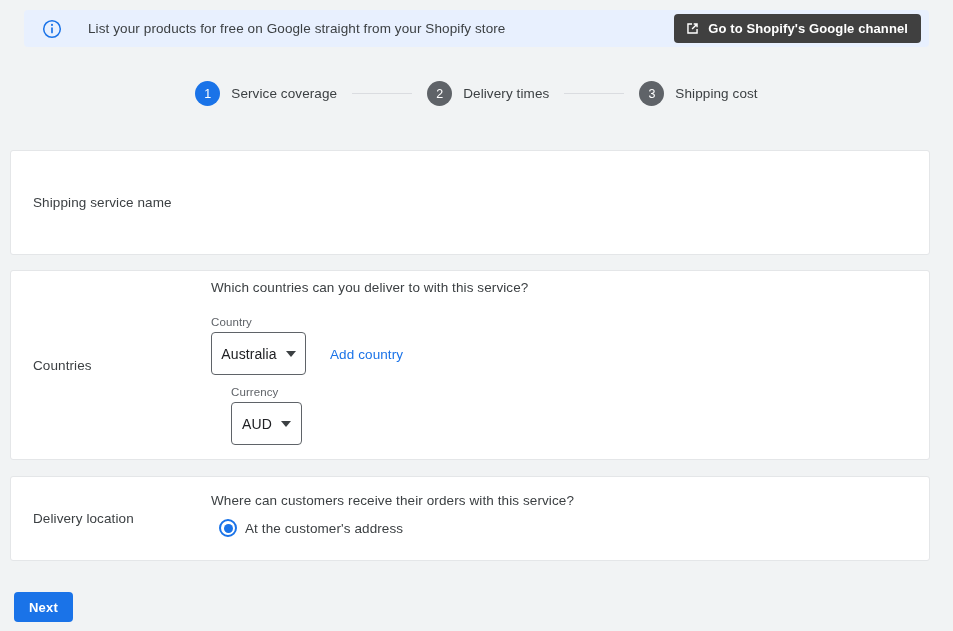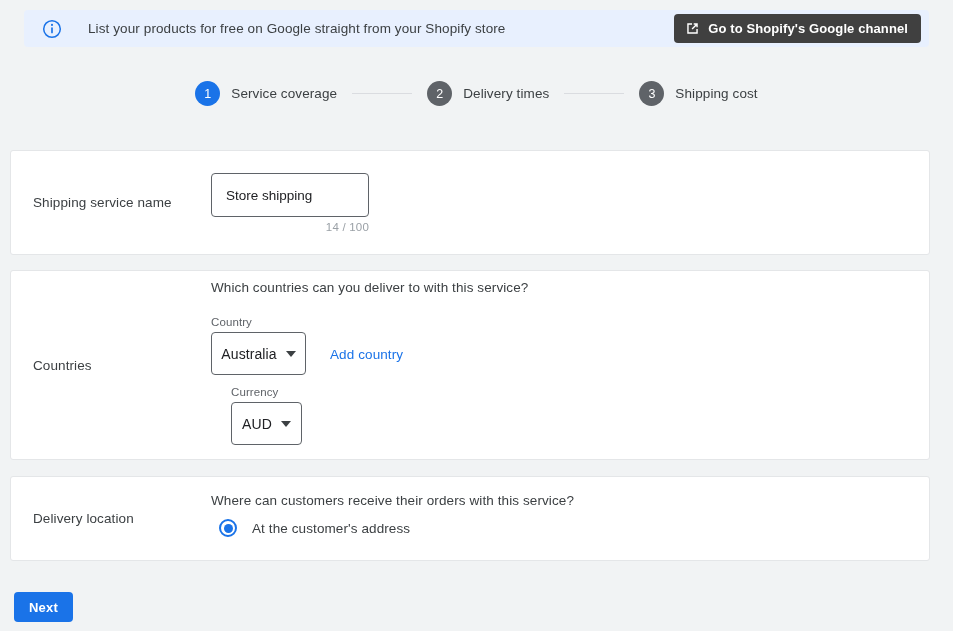--- a/index.html
+++ b/index.html
@@ -191,21 +191,21 @@
   }
   .link {
     color: #1a73e8;
     font-size: 13.5px;
     text-decoration: none;
     cursor: pointer;
     letter-spacing: .1px;
   }
 
   
-  .radio-row { display: flex; align-items: center; gap: 15px; }
+  .radio-row { display: flex; align-items: center; gap: 8px; }
   .radio {
     width: 18px; height: 18px;
     border-radius: 50%;
     border: 2px solid #1a73e8;
     box-sizing: border-box;
     display: flex; align-items: center; justify-content: center;
     flex: 0 0 18px;
     cursor: pointer;
   }
   .radio .dot { width: 9px; height: 9px; border-radius: 50%; background: #1a73e8; }
@@ -265,26 +265,20 @@
   <div class="connector"></div>
   <div class="step">
     <span class="step-num inactive">3</span>
     <span class="step-label">Shipping cost</span>
   </div>
 </div>
 
 <div class="card" id="card-name">
   <div class="row">
     <div class="row-label">Shipping service name</div>
-    <div class="row-body">
-      <div class="textfield-wrap">
-        <input class="textfield" type="text" value="Store shipping" style="">
-        <div class="counter">14 / 100</div>
-      </div>
-    </div>
   </div>
 </div>
 
 <div class="card" id="card-countries">
   <div class="row">
     <div class="row-label">Countries</div>
     <div class="row-body">
       <div class="question" style="position:absolute; left:0; top:9px;">Which countries can you deliver to with this service?</div>
 
       <div style="position:absolute; left:0; top:45px; display:flex; align-items:flex-end; gap:24px;">

